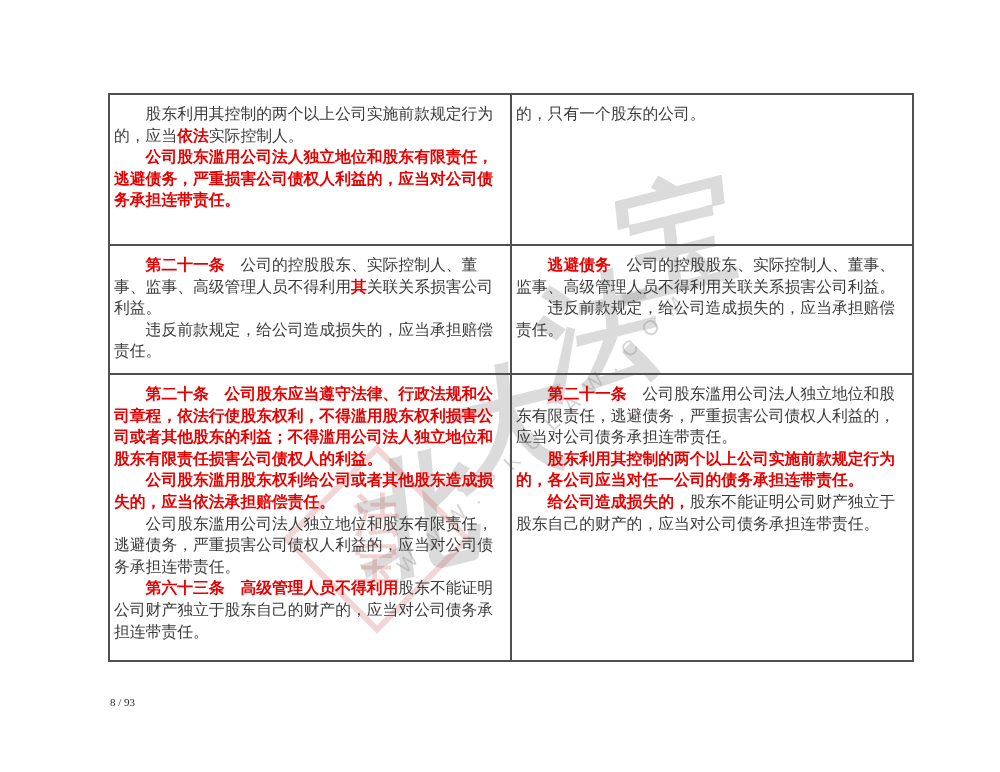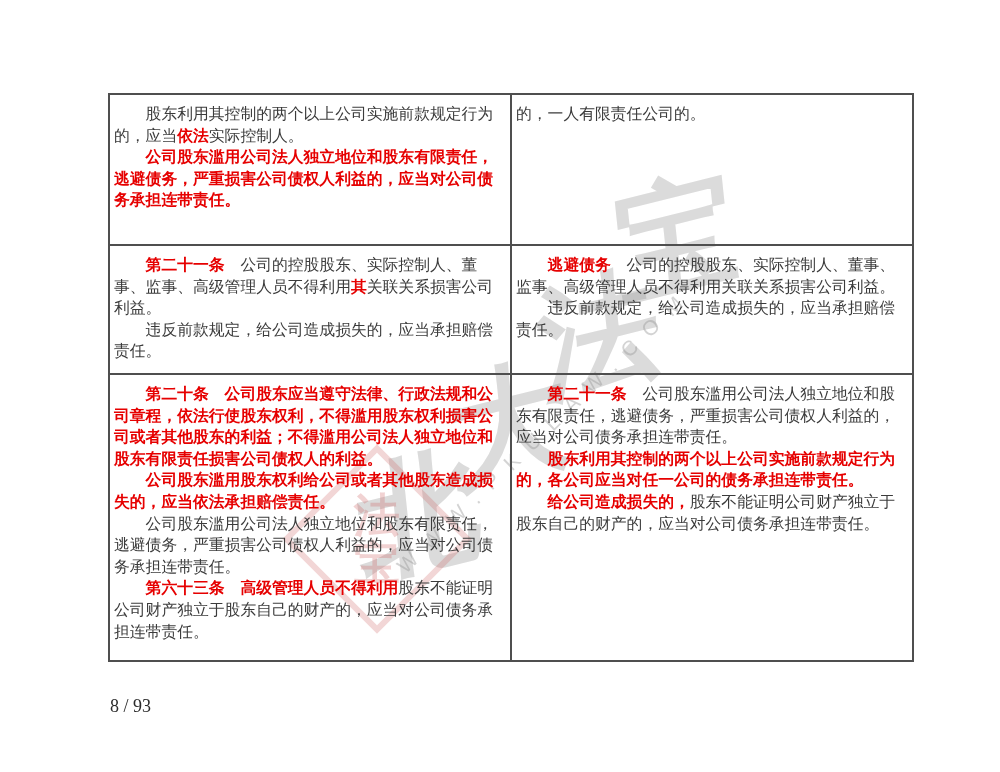--- a/index.html
+++ b/index.html
@@ -80,21 +80,21 @@
   td.vmid{vertical-align:middle;padding-top:0;}
   .para{margin:0;text-indent:2em;word-break:break-all;}
   .para.noindent{text-indent:0;}
   span.black{color:var(--ink);}
   span.red{color:var(--red);font-weight:700;text-align:right;}
   
   .page-num{
     position:absolute;
     left:110px;top:696px;
     z-index:1;
-    font-size:18px;
+    font-size:11px;
     color:#2b2b2b;
     font-family:"Liberation Serif","DejaVu Serif",serif;
   }
 </style>
 </head>
 <body>
 
 <div class="page">
 
   <div class="wm-layer">
@@ -112,21 +112,21 @@
   </div>
 
   <table class="cmp">
     <tbody>
       <tr class="r1">
         <td>
             <p class="para"><span class="black">股东利用其控制的两个以上公司实施前款规定行为的，应当</span><span class="red">依法</span><span class="black">实际控制人。</span></p>
             <p class="para"><span class="red">公司股东滥用公司法人独立地位和股东有限责任，逃避债务，严重损害公司债权人利益的，应当对公司债务承担连带责任。</span></p>
           </td>
         <td>
-            <p class="para noindent"><span class="black">的，一人有限责任公司的。</span></p>
+            <p class="para noindent"><span class="black">的，只有一个股东的公司。</span></p>
           </td>
       </tr>
       <tr class="r2">
         <td>
             <p class="para"><span class="red">第二十一条</span><span class="black">　公司的控股股东、实际控制人、董事、监事、高级管理人员不得利用</span><span class="red">其</span><span class="black">关联关系损害公司利益。</span></p>
             <p class="para"><span class="black">违反前款规定，给公司造成损失的，应当承担赔偿责任。</span></p>
           </td>
         <td>
             <p class="para"><span class="red">逃避债务</span><span class="black">　公司的控股股东、实际控制人、董事、监事、高级管理人员不得利用关联关系损害公司利益。</span></p>
             <p class="para"><span class="black">违反前款规定，给公司造成损失的，应当承担赔偿责任。</span></p>

